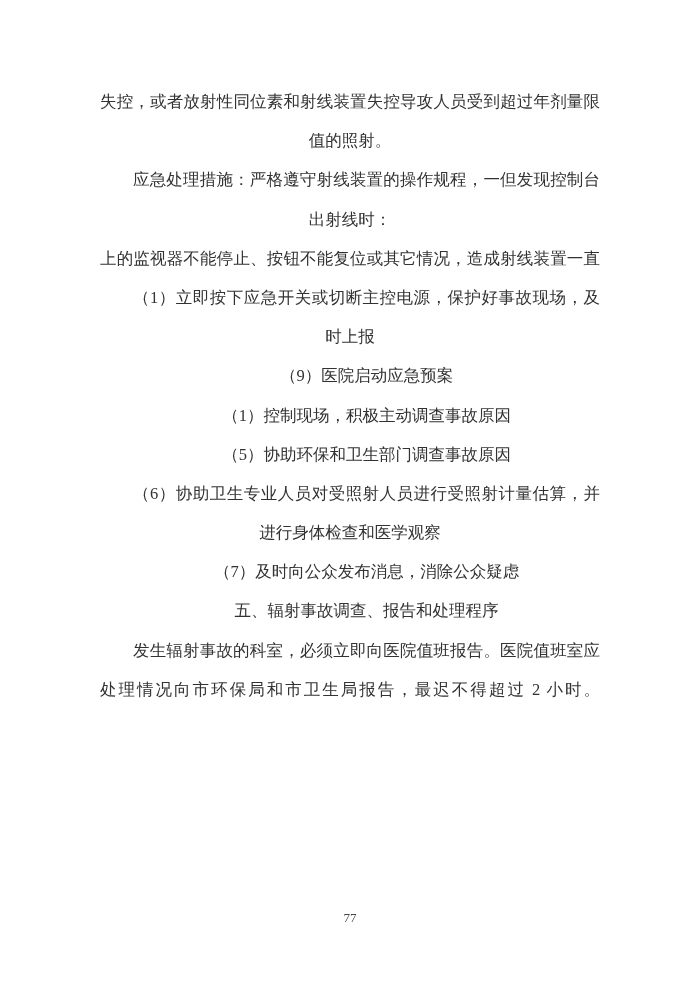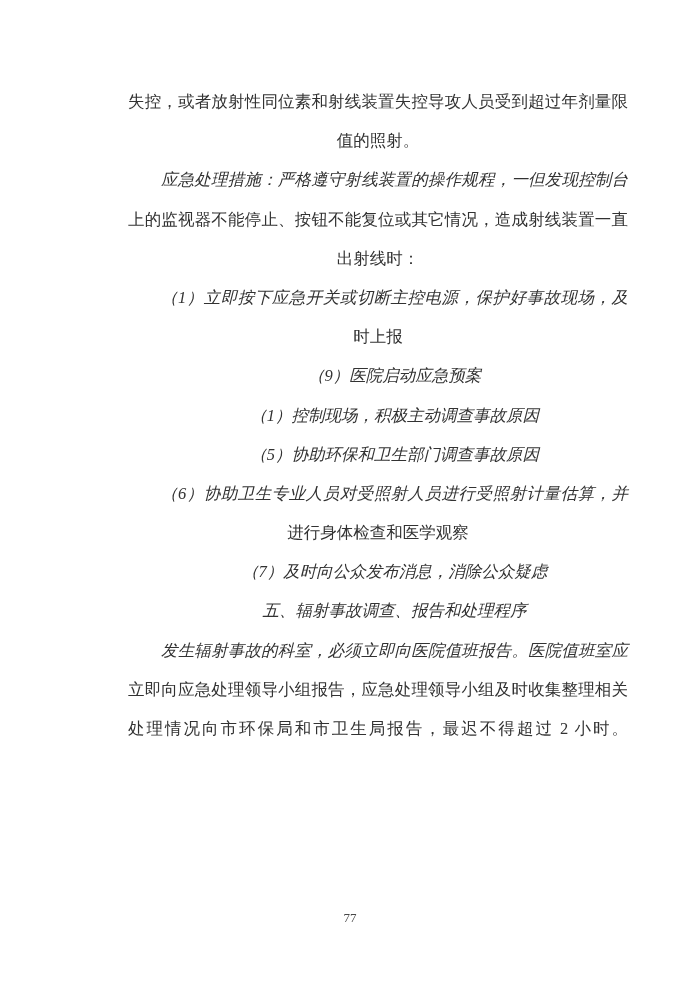--- a/index.html
+++ b/index.html
@@ -16,29 +16,27 @@
     font-family: "Liberation Serif", "DejaVu Serif", serif;
     color: #323232;
   }
   .doc-body {
     position: absolute;
     left: 100px;
     top: 82px;
     width: 500px;
     font-size: 16.5px;
     line-height: 39.2px;
-    margin-left: 28px;
   }
   .line {
     height: 39.2px;
     text-align: center;
   }
   .line.indent {
     padding-left: 33px;
-    font-style: italic;
   }
   .line.justify {
     text-align: justify;
     text-align-last: justify;
   }
   .page-number {
     position: absolute;
     top: 910px;
     left: 0;
     width: 100%;
@@ -49,29 +47,28 @@
   }
 </style>
 </head>
 <body>
 
 <div class="page">
   <div class="doc-body">
       <div class="line justify">失控，或者放射性同位素和射线装置失控导攻人员受到超过年剂量限</div>
       <div class="line">值的照射。</div>
       <div class="line indent justify">应急处理措施：严格遵守射线装置的操作规程，一但发现控制台</div>
+      <div class="line">出射线时：</div>
       <div class="line justify">上的监视器不能停止、按钮不能复位或其它情况，造成射线装置一直</div>
-      <div class="line">出射线时：</div>
       <div class="line indent justify">（1）立即按下应急开关或切断主控电源，保护好事故现场，及</div>
       <div class="line">时上报</div>
       <div class="line indent">（9）医院启动应急预案</div>
       <div class="line indent">（1）控制现场，积极主动调查事故原因</div>
       <div class="line indent">（5）协助环保和卫生部门调查事故原因</div>
       <div class="line indent justify">（6）协助卫生专业人员对受照射人员进行受照射计量估算，并</div>
       <div class="line">进行身体检查和医学观察</div>
       <div class="line indent">（7）及时向公众发布消息，消除公众疑虑</div>
       <div class="line indent">五、辐射事故调查、报告和处理程序</div>
       <div class="line indent justify">发生辐射事故的科室，必须立即向医院值班报告。医院值班室应</div>
-      <div class="line justify">立即向应急处理领导小组报告，应急处理领导小组及时收集整理相关</div>
       <div class="line justify">处理情况向市环保局和市卫生局报告，最迟不得超过 2 小时。</div>
     </div>
   <div class="page-number">77</div>
 </div>
 
 </body></html>

